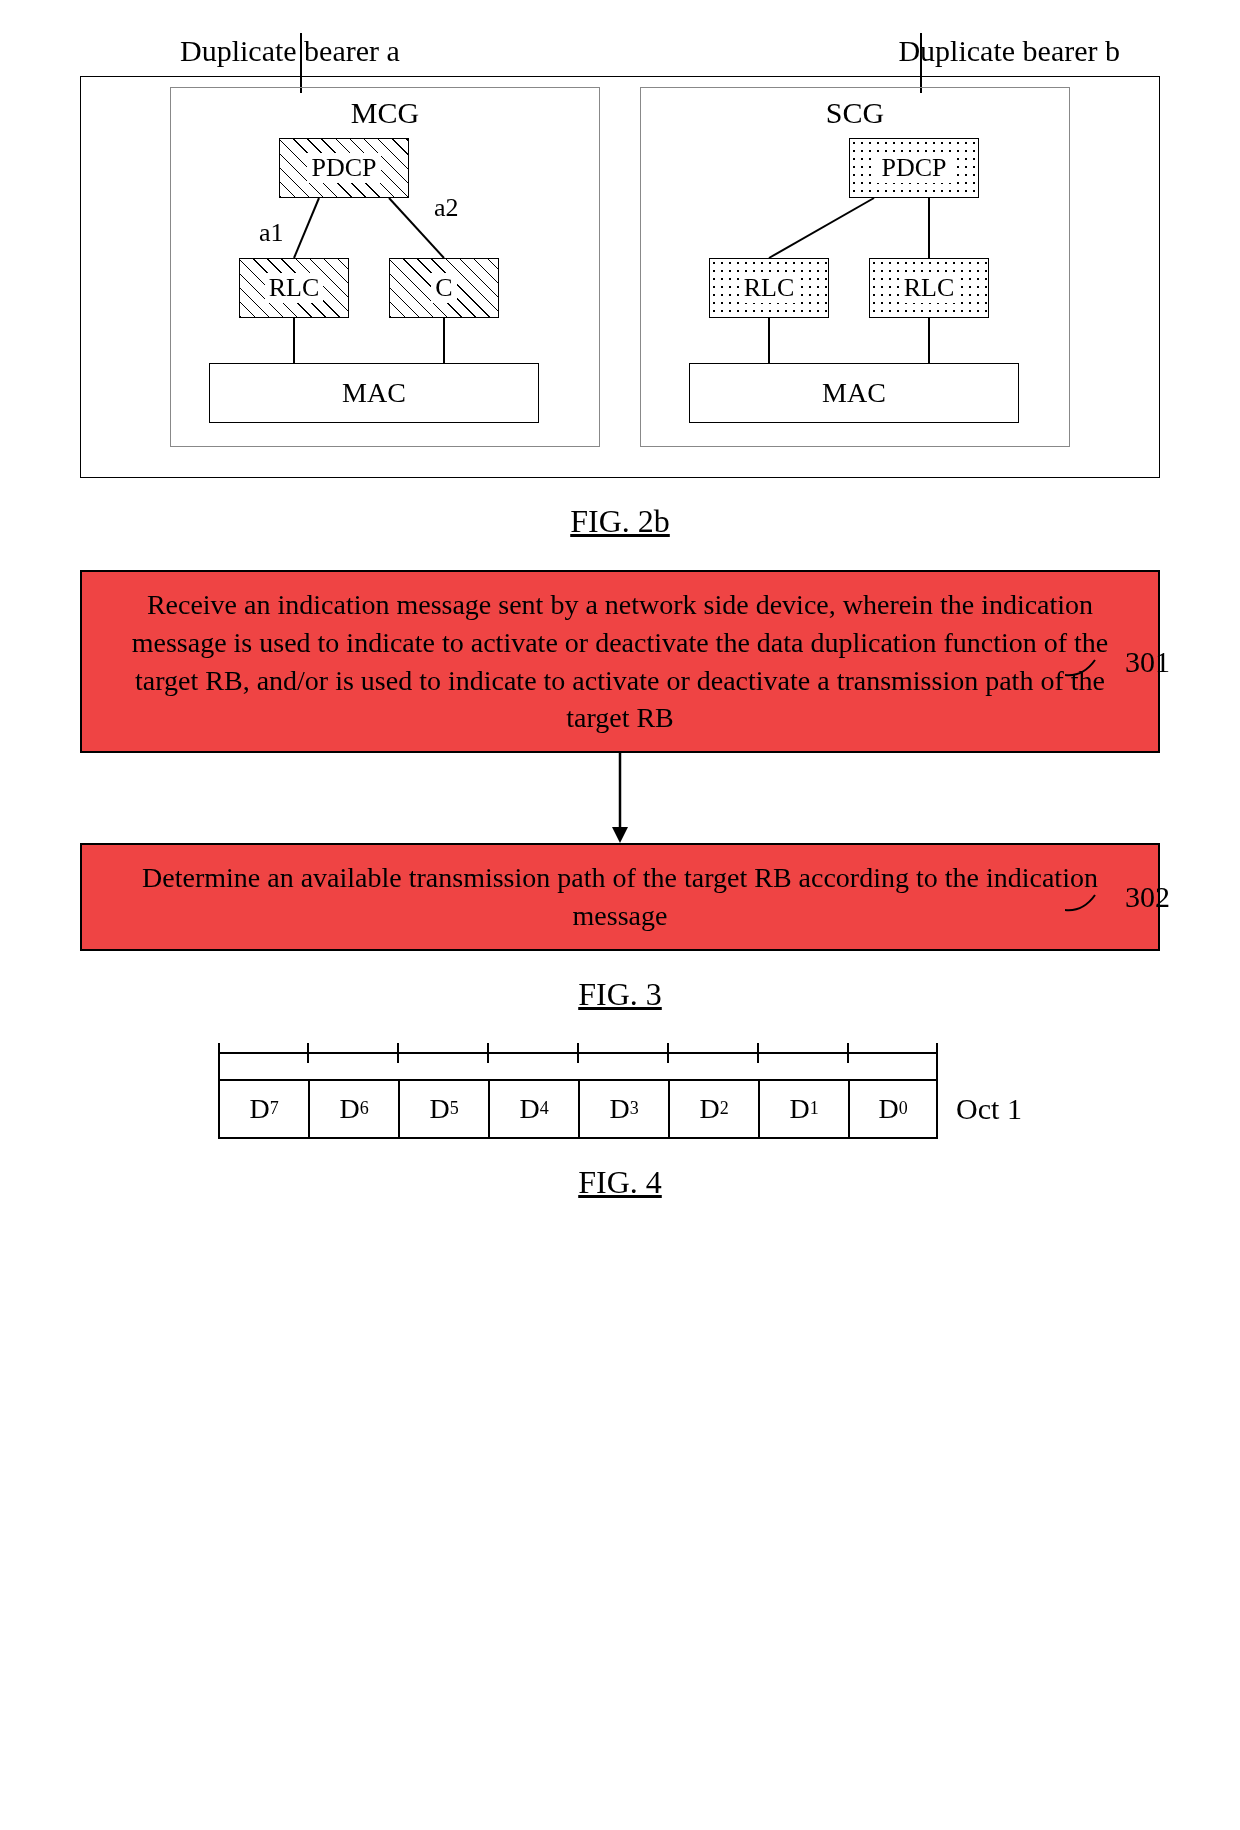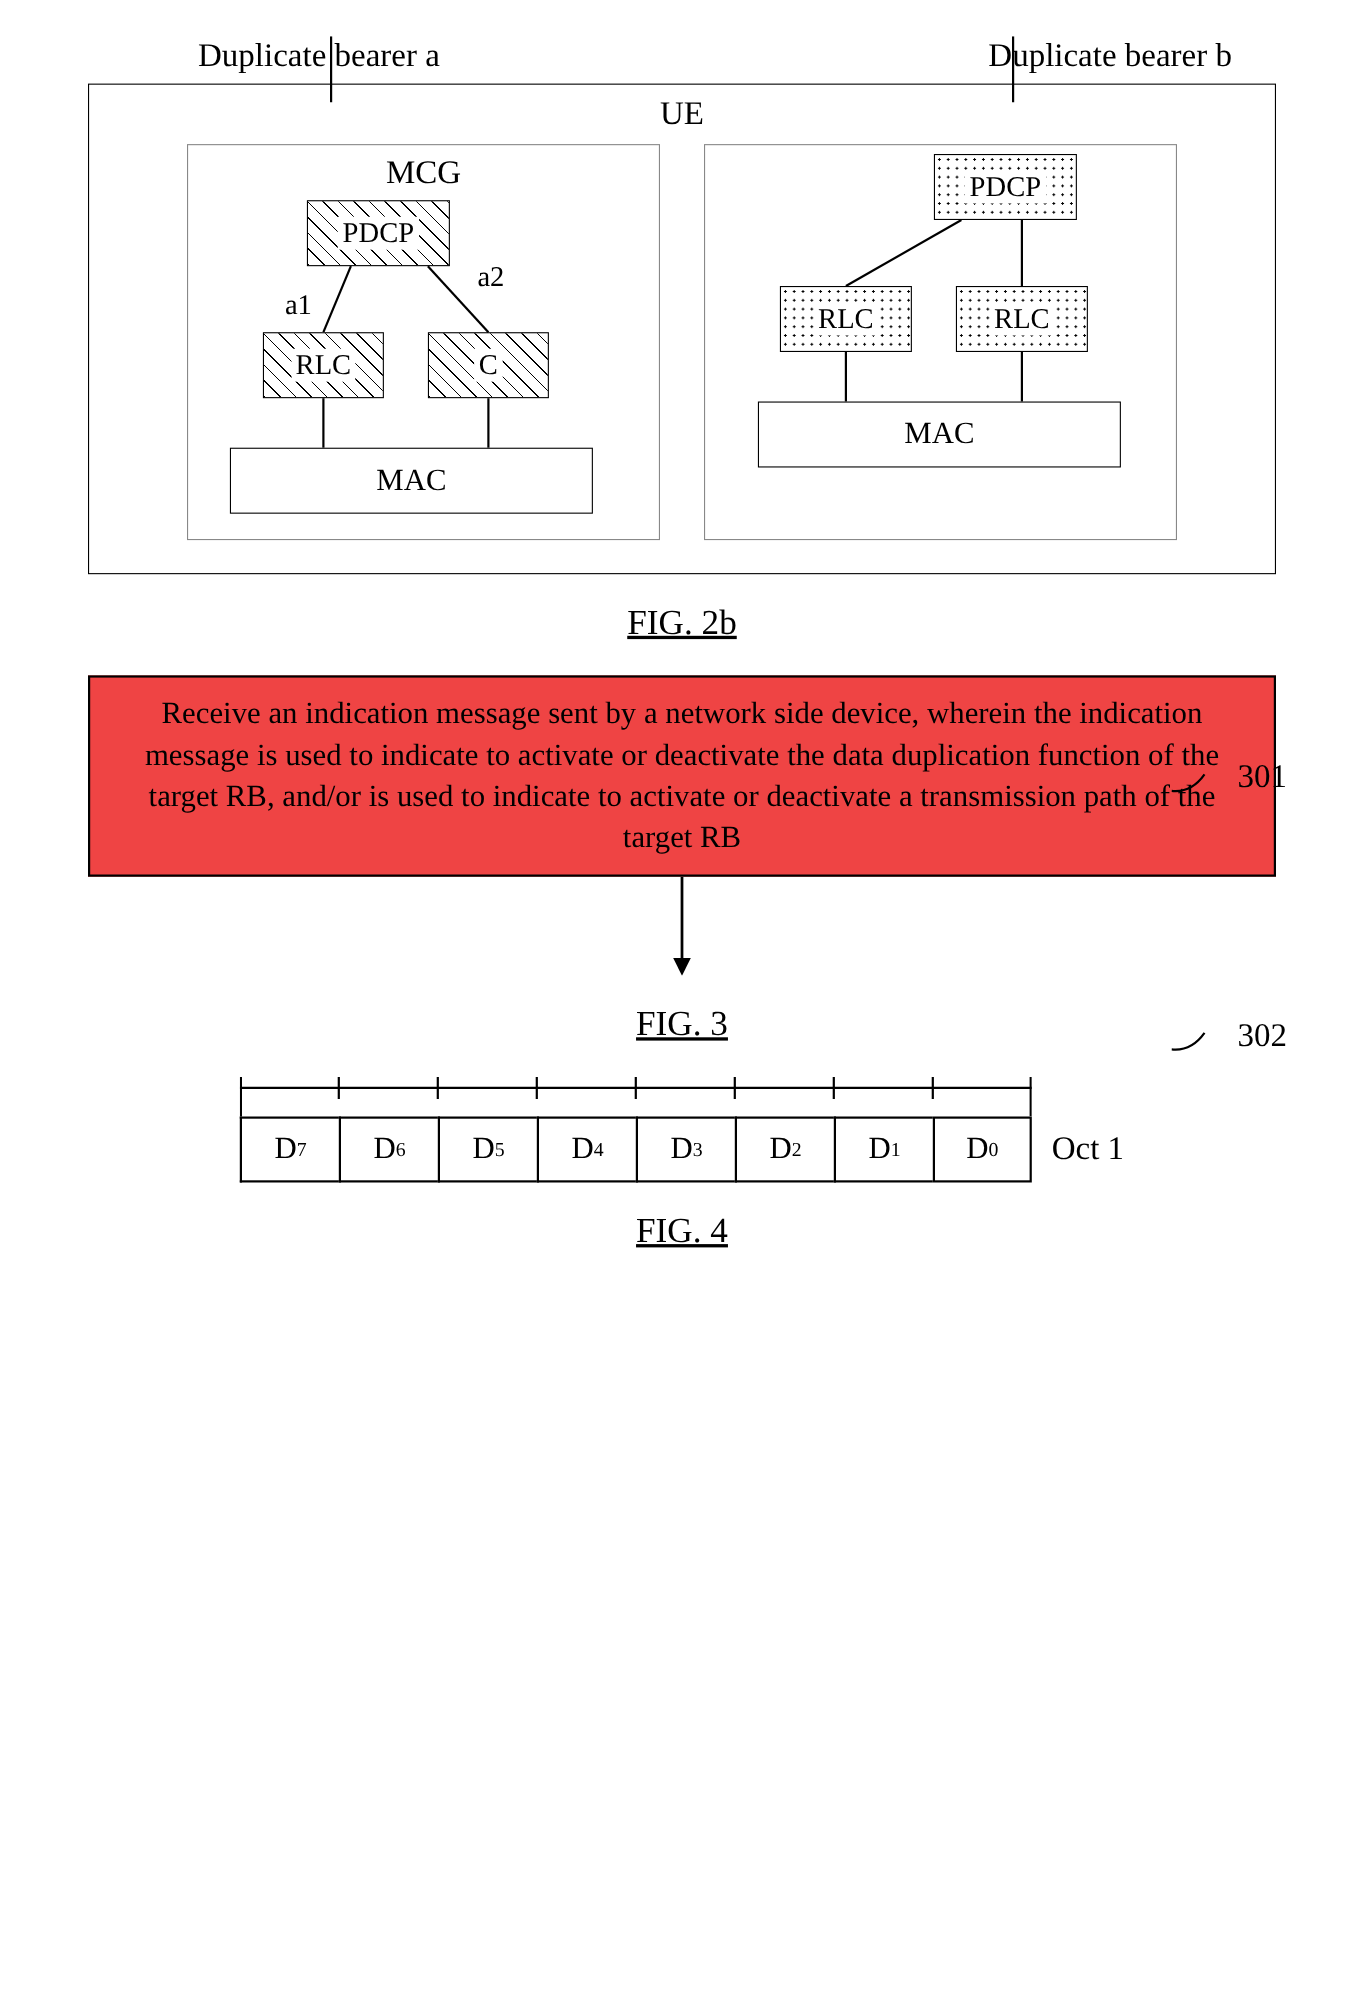--- a/index.html
+++ b/index.html
@@ -165,21 +165,20 @@
 </style>
 </head>
 <body>
 
 <div class="top-labels">
   <div class="top-label">Duplicate bearer a</div>
   <div class="top-label">Duplicate bearer b</div>
 </div>
 
 <div class="ue-box">
-  <div class="ue-title">UE</div>
 
   <svg class="connector" width="1120" height="60" style="top:-44px;left:0">
     <line x1="220" y1="0" x2="220" y2="100" stroke="#000" stroke-width="2"></line>
     <polygon points="220,100 214,88 226,88" fill="#000"></polygon>
     <line x1="840" y1="0" x2="840" y2="100" stroke="#000" stroke-width="2"></line>
     <polygon points="840,100 834,88 846,88" fill="#000"></polygon>
   </svg>
 
   <div class="groups">
 
@@ -203,20 +202,21 @@
           <line x1="200" y1="60" x2="255" y2="120" stroke="#000" stroke-width="2"></line>
           <line x1="105" y1="180" x2="105" y2="225" stroke="#000" stroke-width="2"></line>
           <line x1="255" y1="180" x2="255" y2="225" stroke="#000" stroke-width="2"></line>
         </svg>
         <div class="anno" style="left:70px;top:80px;">a1</div>
         <div class="anno" style="left:245px;top:55px;">a2</div>
       </div>
     </div>
 
     <div class="group-box">
+      <div class="group-title">SCG</div>
       <div class="stack">
         <div class="layer-box dotted" style="left:190px;top:0;width:130px;height:60px;">
             <span>PDCP</span>
           </div>
         <div class="layer-box dotted" style="left:50px;top:120px;width:120px;height:60px;">
             <span>RLC</span>
           </div>
         <div class="layer-box dotted" style="left:210px;top:120px;width:120px;height:60px;">
             <span>RLC</span>
           </div>
@@ -244,20 +244,21 @@
     </svg><span>301</span>
   </div>
 
   <div class="flow-conn">
     <svg width="40" height="90">
       <line x1="20" y1="0" x2="20" y2="78" stroke="#000" stroke-width="2.5"></line>
       <polygon points="20,90 12,74 28,74" fill="#000"></polygon>
     </svg>
   </div>
 
+  <div class="flow-step">Determine an available transmission path of the target RB according to the indication message</div>
   <div class="flow-num" style="top:310px;">
     <svg width="60" height="40" style="vertical-align:middle">
       <path d="M 0 30 Q 18 32 30 15" stroke="#000" stroke-width="2" fill="none"></path>
     </svg><span>302</span>
   </div>
 </div>
 
 <div class="fig-label">FIG. 3</div>
 
 <div class="oct-wrap">

